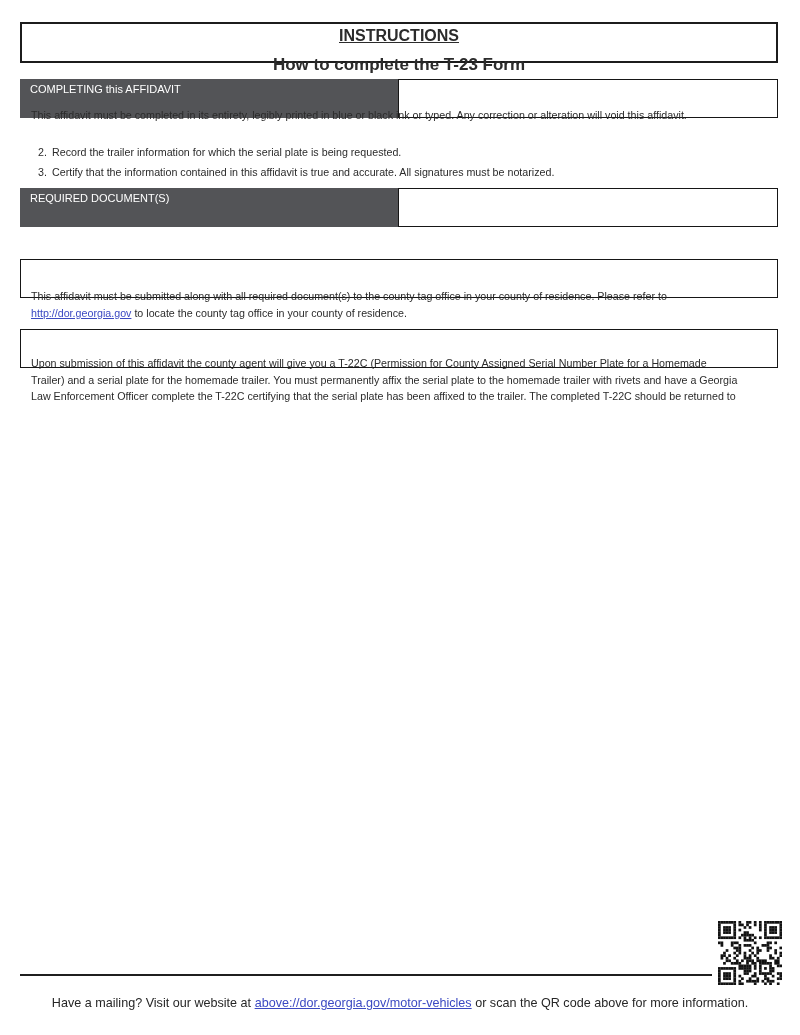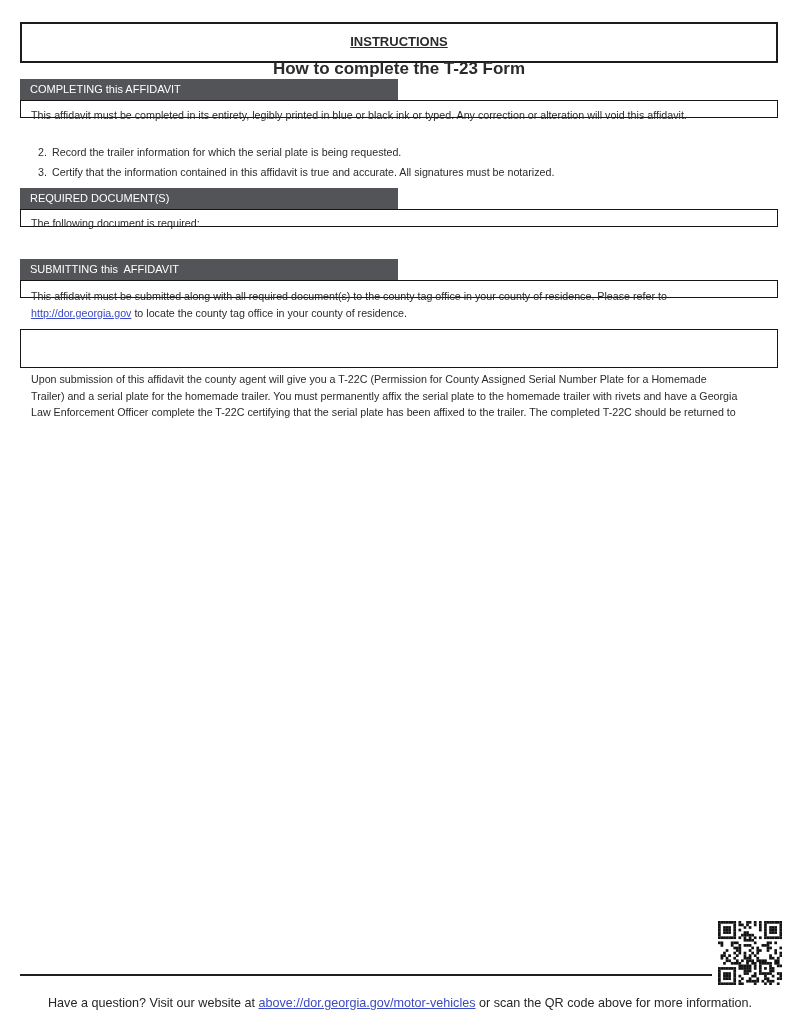--- a/index.html
+++ b/index.html
@@ -2,39 +2,39 @@
 <html><head>
 <meta charset="utf-8">
 <style>
   html,body{margin:0;padding:0;background:#ffffff;}
   .page{position:relative;width:800px;height:1035px;background:#ffffff;
         font-family:"Liberation Sans",sans-serif;color:#2b2b2b;overflow:hidden;}
 
   
   .title-box{position:absolute;left:20px;top:22px;width:758px;height:41px;
              border:2px solid #1c1c1c;box-sizing:border-box;text-align:center;}
-  .title-main{margin-top:10px;font-size:13px;font-weight:bold;}
+  .title-main{margin-top:3px;font-size:16px;font-weight:bold;}
   .title-main .u{text-decoration:underline;}
   .title-sub{font-size:17px;font-weight:bold;margin-top:10px;}
 
   
-  .sec-bar{position:absolute;left:20px;width:758px;height:39px;display:flex;flex-direction:column;}
+  .sec-bar{position:absolute;left:20px;width:758px;height:39px;display:flex;}
   .sec-dark{width:378px;background:#535457;color:#ffffff;font-size:11px;
             line-height:21px;padding-left:10px;box-sizing:border-box;}
   .sec-label{white-space:pre;}
   .sec-light{flex:1;background:#ffffff;border:1px solid #161616;box-sizing:border-box;}
 
   
   .para{position:absolute;left:31px;right:22px;font-size:10.7px;line-height:14px;}
   .li{position:absolute;font-size:10.7px;line-height:13px;}
   .li.num{left:38px;right:22px;}
   .li.num .marker{display:inline-block;width:14px;}
   .li.bullet{left:53px;right:22px;}
   .li.bullet .marker{display:inline-block;width:11px;}
-  .imp-lines{position:absolute;left:31px;right:26px;top:355px;font-size:10.7px;margin-top:16px;}
+  .imp-lines{position:absolute;left:31px;right:26px;top:355px;font-size:10.7px;}
   .imp-lines div{line-height:16.5px;}
 
   .link{color:#3b49c2;text-decoration:underline;cursor:pointer;}
 
   
   .footer-line{position:absolute;left:20px;top:974px;width:692px;height:2px;background:#1f1f1f;}
   .qr{position:absolute;left:718px;top:921px;width:64px;height:64px;}
   .footer-text{position:absolute;left:0;right:0;top:996px;text-align:center;font-size:12.6px;color:#262626;}
 </style>
 </head>
@@ -65,27 +65,23 @@
     <span class="marker">3.</span><span>Certify that the information contained in this affidavit is true and accurate. All signatures must be notarized.</span>
   </div>
 
   <div class="sec-bar" style="top:188px">
     <div class="sec-dark">
       <span class="sec-label">REQUIRED DOCUMENT(S)</span>
     </div>
     <div class="sec-light"></div>
   </div>
 
-  <div class="para" style="top:216px">The following document is required:</div>
 
 
   <div class="sec-bar" style="top:259px">
-    <div class="sec-dark">
-      <span class="sec-label">SUBMITTING this  AFFIDAVIT</span>
-    </div>
     <div class="sec-light"></div>
   </div>
 
   <div class="para" style="top:289px">This affidavit must be submitted along with all required document(s) to the county tag office in your county of residence. Please refer to</div>
   <div class="para" style="top:306px">
     <a class="link">http://dor.georgia.gov</a><span> to locate the county tag office in your county of residence.</span>
   </div>
 
   <div class="sec-bar" style="top:329px">
     <div class="sec-light"></div>
@@ -378,16 +374,16 @@
         <rect x="12.80" y="61.44" width="2.71" height="2.71" fill="#121212"></rect>
         <rect x="15.36" y="61.44" width="2.71" height="2.71" fill="#121212"></rect>
         <rect x="20.48" y="61.44" width="2.71" height="2.71" fill="#121212"></rect>
         <rect x="23.04" y="61.44" width="2.71" height="2.71" fill="#121212"></rect>
         <rect x="35.84" y="61.44" width="2.71" height="2.71" fill="#121212"></rect>
         <rect x="46.08" y="61.44" width="2.71" height="2.71" fill="#121212"></rect>
         <rect x="51.20" y="61.44" width="2.71" height="2.71" fill="#121212"></rect>
         <rect x="58.88" y="61.44" width="2.71" height="2.71" fill="#121212"></rect>
       </svg></div>
   <div class="footer-text">
-    <span>Have a question? Visit our website at </span><a class="link">above://dor.georgia.gov/motor-vehicles</a><span> or scan the QR code above for more information.</span>
+    <span>Have a mailing? Visit our website at </span><a class="link">above://dor.georgia.gov/motor-vehicles</a><span> or scan the QR code above for more information.</span>
   </div>
 
 </div>
 
 </body></html>

